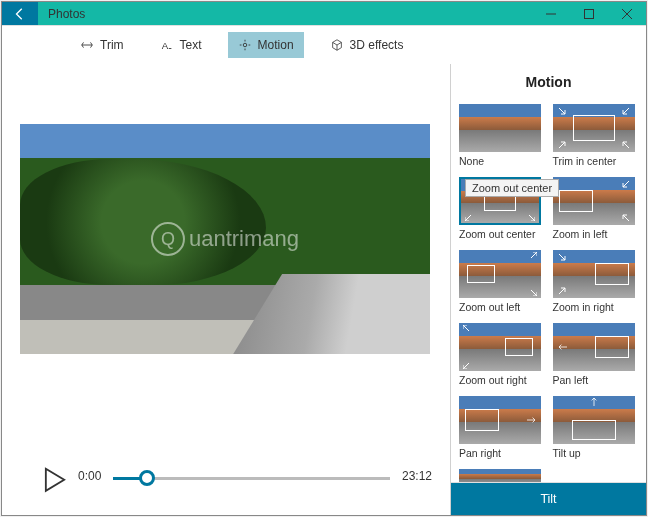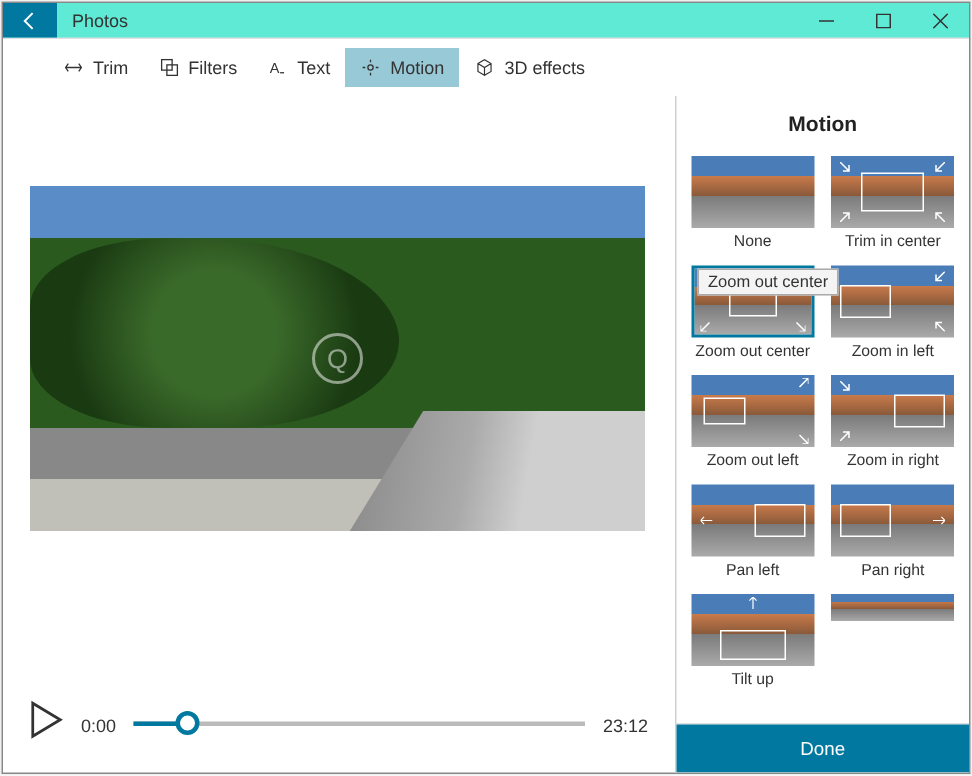--- a/index.html
+++ b/index.html
@@ -1,52 +1,52 @@
 <!DOCTYPE html>
 <html><head>
 <meta charset="utf-8">
 <style>
 * { margin: 0; padding: 0; box-sizing: border-box; font-family: "Segoe UI", Arial, sans-serif; }
 body { width: 648px; height: 517px; background: #f0f0f0; overflow: hidden; position: relative; }
 .window { width: 646px; height: 515px; margin: 1px; background: #fff; border: 1px solid #888; display: flex; flex-direction: column; }
-.titlebar { height: 24px; background: #5eead4; display: flex; align-items: stretch; border-bottom: 1px solid #e0e0e0; }
+.titlebar { height: 24px; background: #14b8a6; display: flex; align-items: stretch; border-bottom: 1px solid #e0e0e0; }
 .back-btn { width: 36px; background: #0078a0; display: flex; align-items: center; justify-content: center; cursor: pointer; }
 .back-btn svg { width: 14px; height: 14px; }
 .title { flex: 1; padding-left: 10px; font-size: 12px; color: #333; display: flex; align-items: center; }
 .winctrl { display: flex; }
 .winctrl div { width: 38px; display: flex; align-items: center; justify-content: center; cursor: pointer; }
 .winctrl svg { width: 10px; height: 10px; }
 
-.toolbar { height: 38px; display: flex; align-items: center; padding-left: 30px; gap: 0; }
+.toolbar { height: 38px; display: flex; align-items: center; padding-left: 68px; gap: 16px; }
 .tool-item { display: flex; align-items: center; gap: 6px; padding: 6px 10px; font-size: 12px; color: #333; cursor: pointer; }
 .tool-item.active { background: #98c9d6; }
 .tool-item svg { width: 14px; height: 14px; }
 
 .body { flex: 1; display: flex; overflow: hidden; }
 .main { flex: 1; display: flex; flex-direction: column; padding: 0 18px; }
 .spacer-top { height: 60px; }
 .preview { width: 410px; height: 230px; background: linear-gradient(to bottom, #5a8dc8 0%, #5a8dc8 15%, #2a5a1e 15%, #2a5a1e 70%, #888 70%, #888 85%, #c0bfb8 85%); position: relative; overflow: hidden; }
 .preview::before { content: ""; position: absolute; left: 0; top: 15%; width: 60%; height: 55%; background: radial-gradient(circle, #3a6a2a 30%, #1a3a12 70%); border-radius: 40% 60% 50% 40%; }
 .preview::after { content: ""; position: absolute; right: 0; bottom: 0; width: 48%; height: 35%; background: linear-gradient(100deg, #888 0%, #aaa 40%, #cfcfcf 60%); clip-path: polygon(25% 0%, 100% 0%, 100% 100%, 0% 100%); }
 .watermark { position: absolute; left: 50%; top: 50%; transform: translate(-50%, -50%); color: rgba(255,255,255,0.5); font-size: 22px; font-weight: 400; display: flex; align-items: center; gap: 4px; }
 .watermark .circ { width: 34px; height: 34px; border: 2px solid rgba(255,255,255,0.5); border-radius: 50%; display: flex; align-items: center; justify-content: center; font-size: 18px; }
 
-.controls { margin-top: auto; margin-bottom: 24px; display: flex; align-items: flex-end; gap: 12px; }
+.controls { margin-top: auto; margin-bottom: 24px; display: flex; align-items: flex-start; gap: 12px; margin-left: 24px; }
 .play { width: 22px; height: 22px; display: flex; align-items: center; justify-content: center; cursor: pointer; }
 .time { font-size: 12px; color: #333; }
 .slider { flex: 1; height: 18px; position: relative; display: flex; align-items: center; }
 .track { position: absolute; left: 0; right: 0; height: 3px; background: #bbb; }
 .fill { position: absolute; left: 0; width: 12%; height: 3px; background: #0078a0; }
 .thumb { position: absolute; left: 12%; width: 16px; height: 16px; border: 3px solid #0078a0; background: #fff; border-radius: 50%; transform: translateX(-50%); cursor: pointer; }
 
 .sidebar { width: 196px; border-left: 1px solid #d0d0d0; display: flex; flex-direction: column; background: #fff; }
 .sidebar-title { text-align: center; font-size: 14px; font-weight: 600; padding: 10px 0 14px; color: #222; }
 .gallery { flex: 1; overflow-y: auto; padding: 0 8px 4px; }
 .grid { display: grid; grid-template-columns: 1fr 1fr; gap: 4px 8px; }
-.tile { display: flex; flex-direction: column; align-items: center; cursor: pointer; position: relative; }
+.tile { display: flex; flex-direction: column; align-items: flex-start; cursor: pointer; position: relative; }
 .tile.selected .thumb-img { border: 2px solid #0078a0; }
 .thumb-img { width: 82px; height: 48px; position: relative; background: linear-gradient(to bottom, #4a7db8 0%, #4a7db8 28%, #c97a4a 28%, #8a5a3a 55%, #7a7a7a 55%, #aaa 100%); }
 .thumb-overlay { position: absolute; inset: 0; display: flex; align-items: center; justify-content: center; }
 .frame { border: 1.5px solid #fff; background: transparent; }
 .arr { position: absolute; width: 8px; height: 8px; }
 .arr svg { width: 8px; height: 8px; display: block; }
 .tile-label { font-size: 10.5px; color: #333; padding: 3px 0 6px; text-align: center; }
 .tooltip { position: absolute; top: 2px; left: 6px; background: #f4f4f4; border: 1px solid #aaa; padding: 2px 6px; font-size: 11px; color: #333; z-index: 5; white-space: nowrap; }
 
 .sidebar-buttons { display: flex; border-top: 1px solid #e0e0e0; }
@@ -91,27 +91,20 @@
 
   <div class="toolbar">
     <div class="tool-item">
       <svg viewBox="0 0 16 16">
           <path d="M2 8 H14 M4 5 L2 8 L4 11 M12 5 L14 8 L12 11" stroke="#333" stroke-width="1" fill="none"></path>
         </svg>
       <span>Trim</span>
     </div>
     <div class="tool-item">
       <svg viewBox="0 0 16 16">
-          <rect x="2" y="2" width="8" height="8" stroke="#333" fill="none"></rect>
-          <rect x="6" y="6" width="8" height="8" stroke="#333" fill="none"></rect>
-        </svg>
-      <span>Filters</span>
-    </div>
-    <div class="tool-item">
-      <svg viewBox="0 0 16 16">
           <text x="2" y="12" font-size="11" fill="#333">A</text>
           <path d="M10 12 L13 12" stroke="#333"></path>
         </svg>
       <span>Text</span>
     </div>
     <div class="tool-item active">
       <svg viewBox="0 0 16 16">
           <circle cx="8" cy="8" r="2" stroke="#333" fill="none"></circle>
           <path d="M8 2 V4 M8 12 V14 M2 8 H4 M12 8 H14" stroke="#333"></path>
         </svg>
@@ -125,20 +118,21 @@
     </div>
   </div>
 
   <div class="body">
 
     <div class="main">
       <div class="spacer-top"></div>
       <div class="preview">
         <div class="watermark">
           <span class="circ">Q</span>
+          <span>uantrimang</span>
         </div>
       </div>
 
       <div class="controls">
         <div class="play">
           <svg viewBox="0 0 12 14">
               <path d="M1 1 L11 7 L1 13 Z" fill="none" stroke="#333" stroke-width="1"></path>
             </svg>
         </div>
         <div class="time">0:00</div>
@@ -270,20 +264,38 @@
                 <div class="arr" style="bottom:4px;left:6px;">
                     <svg viewBox="0 0 8 8">
                       <path d="M0 8 L6 2 M2 2 H6 V6" stroke="#fff" fill="none"></path>
                     </svg>
                   </div>
               </div>
             </div>
             <div class="tile-label">Zoom in right</div>
           </div>
 
+          <div class="tile">
+            <div class="thumb-img">
+              <div class="thumb-overlay" style="justify-content:flex-end;padding-right:8px;">
+                  <div class="frame" style="width:28px;height:18px;"></div>
+                <div class="arr" style="top:2px;left:4px;">
+                    <svg viewBox="0 0 8 8">
+                      <path d="M6 6 L0 0 M0 4 V0 H4" stroke="#fff" fill="none"></path>
+                    </svg>
+                  </div>
+                <div class="arr" style="bottom:2px;left:4px;">
+                    <svg viewBox="0 0 8 8">
+                      <path d="M6 2 L0 8 M0 4 V8 H4" stroke="#fff" fill="none"></path>
+                    </svg>
+                  </div>
+              </div>
+            </div>
+            <div class="tile-label">Zoom out right</div>
+          </div>
 
           <div class="tile">
             <div class="thumb-img">
               <div class="thumb-overlay" style="justify-content:flex-end;padding-right:6px;">
                   <div class="frame" style="width:34px;height:22px;"></div>
                 <div class="arr" style="top:50%;left:6px;transform:translateY(-50%);">
                     <svg viewBox="0 0 10 8">
                       <path d="M10 4 H0 M3 1 L0 4 L3 7" stroke="#fff" fill="none"></path>
                     </svg>
                   </div>
@@ -320,18 +332,18 @@
             <div class="tile-label">Tilt up</div>
           </div>
 
           <div class="tile">
             <div class="thumb-img" style="height:18px;"></div>
           </div>
 
         </div>
       </div>
       <div class="sidebar-buttons">
-        <button class="btn-done">Done</button>
+        <button class="btn-done">Tilt</button>
       </div>
     </div>
 
   </div>
 </div>
 
 </body></html>

